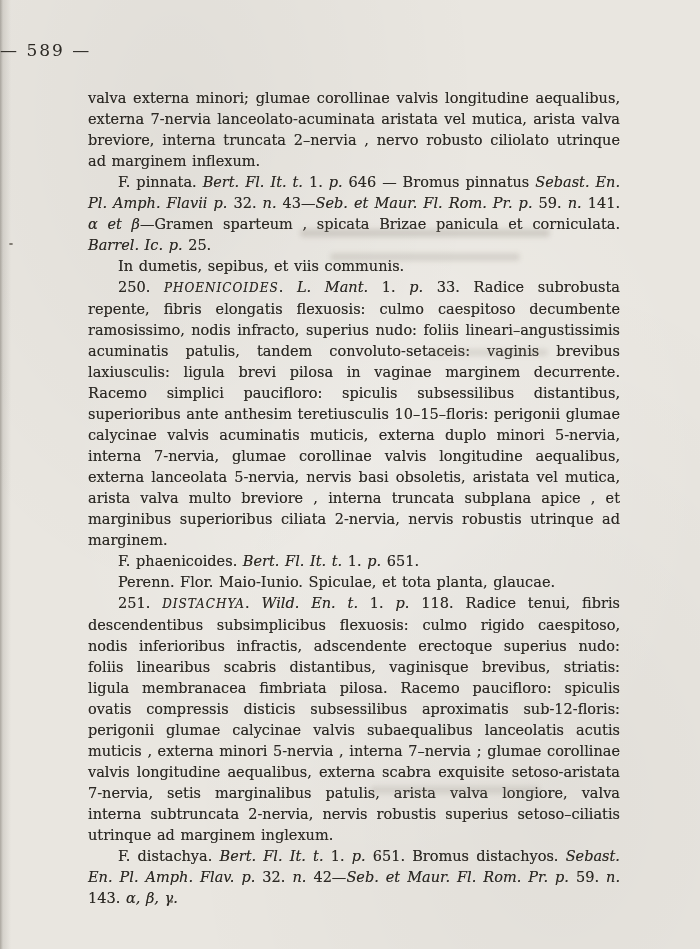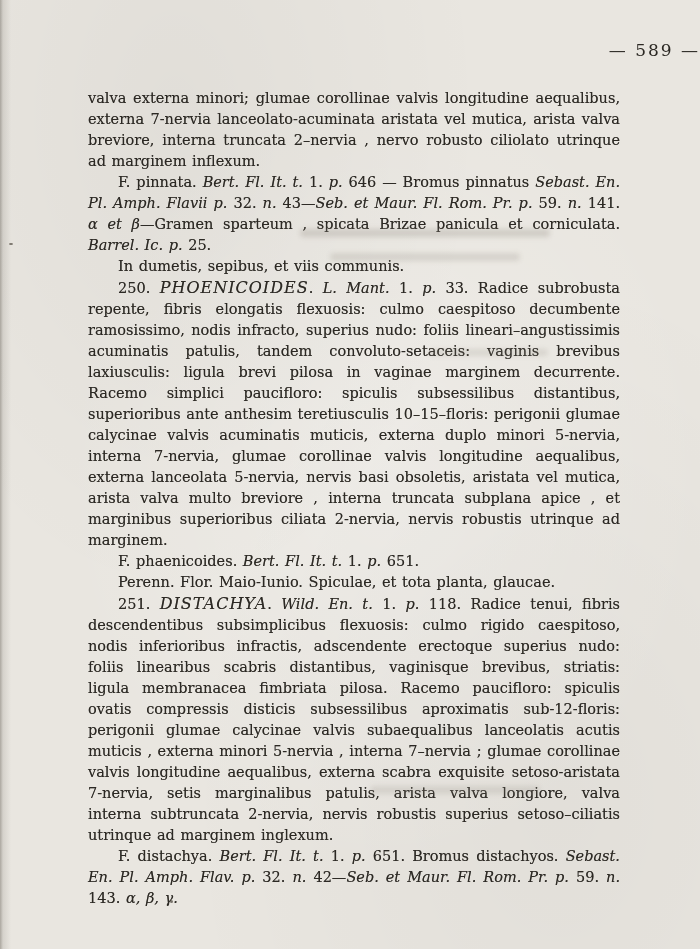--- a/index.html
+++ b/index.html
@@ -21,21 +21,21 @@
       linear-gradient(90deg, rgba(70,64,54,0.38) 0px, rgba(70,64,54,0.12) 3px, rgba(70,64,54,0.0) 11px),
       #e9e6e0;
     font-family: "DejaVu Serif", "Liberation Serif", serif;
     color: #2c2924;
   }
   .page-number {
     position: absolute;
     top: 40px;
     left: 0;
     width: 100%;
-    text-align: right;
+    text-align: left;
     font-size: 17px;
     letter-spacing: 2px;
     color: #2c2924;
   }
   .text-block {
     position: absolute;
     left: 88px;
     top: 88px;
     width: 532px;
   }
@@ -44,21 +44,21 @@
     font-size: 14.5px;
     line-height: 21px;
     text-align: justify;
     text-shadow: 0 0 0.5px rgba(44,41,36,0.55);
     word-spacing: 1px;
   }
   .para.indent { text-indent: 30px; }
   .s-i { font-style: italic; }
   .s-sc {
     font-style: italic;
-    font-size: 16px;
+    font-size: 12px;
     letter-spacing: 1px;
   }
   
   .smudge {
     position: absolute;
     background: rgba(150,144,132,0.30);
     filter: blur(2.5px);
     border-radius: 4px;
     pointer-events: none;
   }

